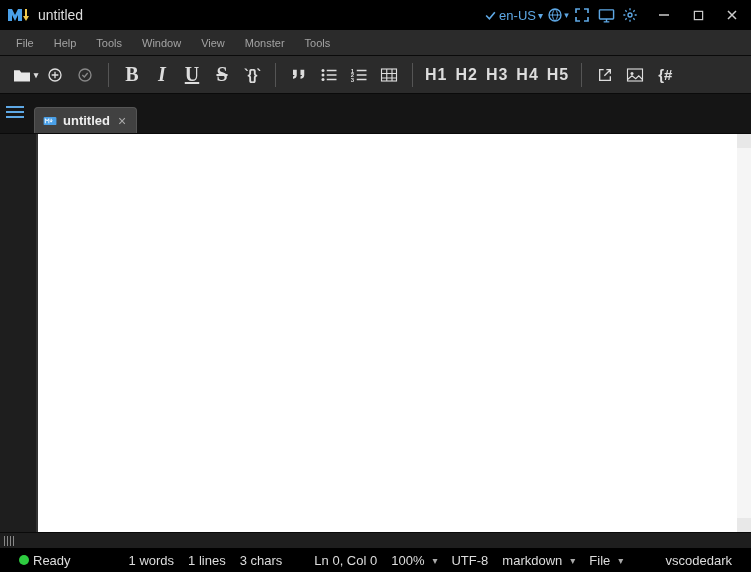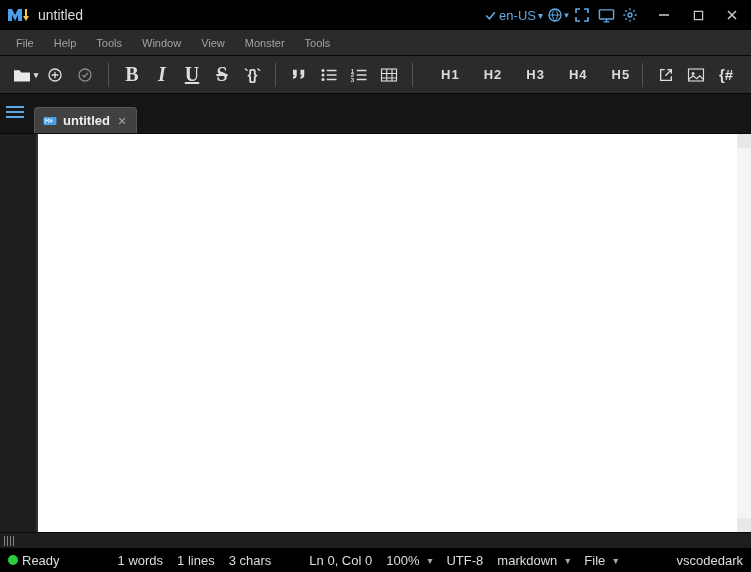--- a/index.html
+++ b/index.html
@@ -65,21 +65,21 @@
     width: 30px; height: 30px;
     display:flex; align-items:center; justify-content:center;
     color:#ddd; cursor:pointer;
     font-size:16px; font-weight:600;
   }
   .tool-sep {
     width:1px; height:24px;
     background:#555;
     margin: 0 8px;
   }
-  .h-btn { font-size:13px; font-weight:700; letter-spacing:1px; width:auto; padding:0 4px;margin-left:16px;}
+  .h-btn { font-size:16px; font-weight:700; letter-spacing:1px; width:auto; padding:0 4px;}
   
   .tabstrip {
     height: 40px;
     background: #151515;
     display:flex; align-items:flex-end;
     padding-left: 2px;
     border-bottom: 1px solid #0a0a0a;
   }
   .tabstrip .hamburger {
     width: 18px;
@@ -138,21 +138,21 @@
     background:repeating-linear-gradient(90deg,#888 0 1px,transparent 1px 3px);
     cursor:ns-resize;
   }
   
   .statusbar {
     height: 24px;
     background:#000;
     display:flex; align-items:center;
     color:#ddd;
     font-size:13px;
-    padding: 0 8px;
+    padding: 0 19px;
     gap: 14px;
   }
   .statusbar .dot {
     width:10px; height:10px; border-radius:50%;
     background:#2ecc40; margin-right:4px;
   }
   .statusbar .s-item { white-space:nowrap; cursor:default;}
   .statusbar .s-drop { display:flex; align-items:center; gap:8px; cursor:pointer;}
   .statusbar .s-drop .caret { font-size:10px; color:#aaa;}
   .statusbar .flex-gap { width: 30px; }
@@ -340,21 +340,21 @@
 
 <div class="statusbar">
   <div style="display:flex;align-items:center;" class="s-item">
     <div class="dot"></div>
     <span>Ready</span>
   </div>
   <div class="flex-gap"></div>
   <div class="s-item">1 words</div>
   <div class="s-item">1 lines</div>
   <div class="s-item">3 chars</div>
-  <div class="s-item" style="margin-left:24px;">Ln 0, Col 0</div>
+  <div class="s-item" style="margin-left:18px;">Ln 0, Col 0</div>
   <div class="s-drop">
     <span>100%</span>
       <span class="caret">▾</span>
   </div>
   <div class="s-item">UTF-8</div>
   <div class="s-drop">
     <span>markdown</span>
       <span class="caret">▾</span>
   </div>
   <div class="s-drop">

